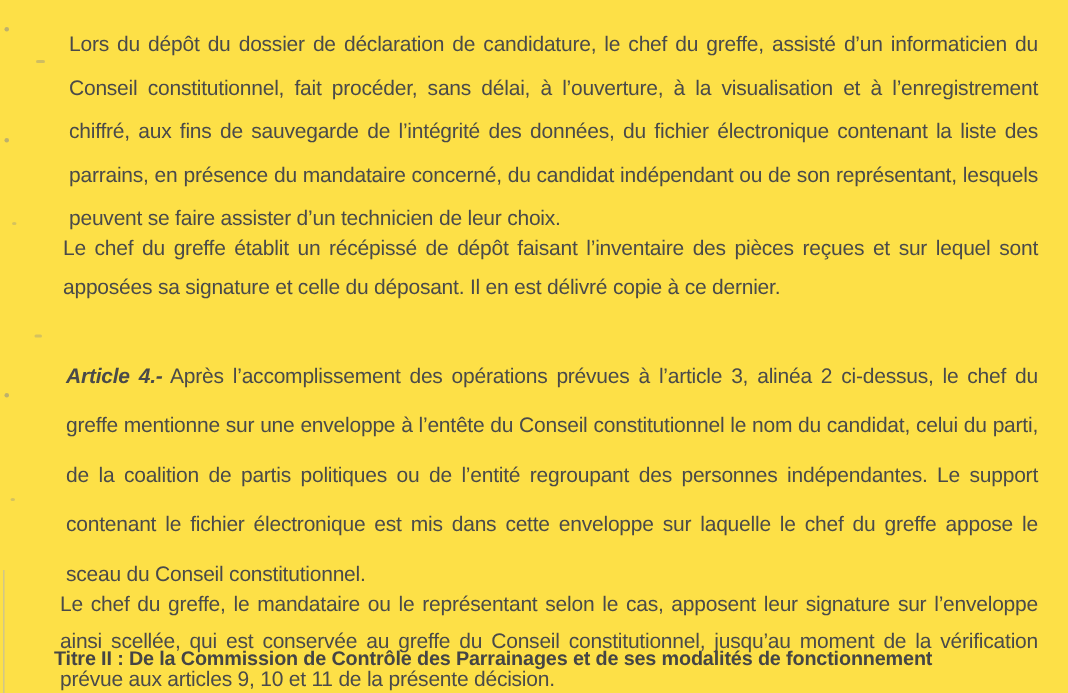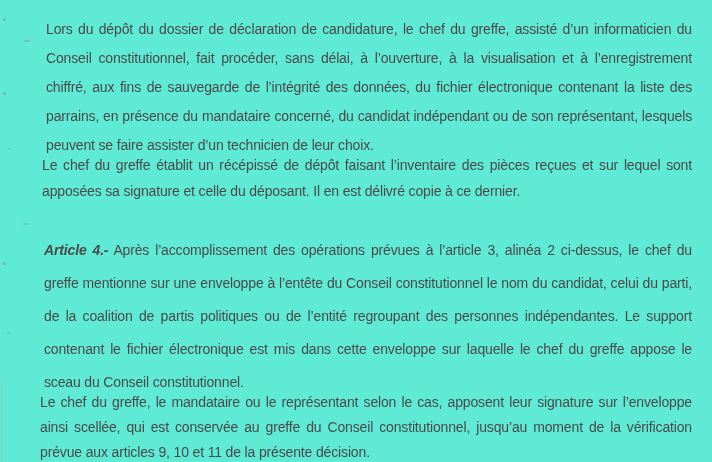--- a/index.html
+++ b/index.html
@@ -3,21 +3,21 @@
 <meta charset="utf-8">
 <style>
   html, body {
     margin: 0;
     padding: 0;
   }
   .page {
     position: relative;
     width: 712px;
     height: 462px;
-    background: #5eead4;
+    background: #fde047;
     overflow: hidden;
     font-family: "Liberation Sans", "DejaVu Sans", sans-serif;
     color: #4a4a4a;
     filter: blur(0.2px);
   }
   .para {
     position: absolute;
     text-align: justify;
     font-size: 14px;
     letter-spacing: -0.15px;
@@ -77,20 +77,21 @@
 
   <p class="para para-2">Le chef du greffe établit un récépissé de dépôt faisant l’inventaire des pièces reçues et sur lequel sont apposées sa signature et celle du déposant. Il en est délivré copie à ce dernier.</p>
 
 
   <p class="para para-4">
     <span class="article-lead">Article 4.-</span><span>Après l’accomplissement des opérations prévues à l’article 3, alinéa 2 ci-dessus, le chef du greffe mentionne sur une enveloppe à l’entête du Conseil constitutionnel le nom du candidat, celui du parti, de la coalition de partis politiques ou de l’entité regroupant des personnes indépendantes. Le support contenant le fichier électronique est mis dans cette enveloppe sur laquelle le chef du greffe appose le sceau du Conseil constitutionnel.</span>
   </p>
 
   <p class="para para-5">Le chef du greffe, le mandataire ou le représentant selon le cas, apposent leur signature sur l’enveloppe ainsi scellée, qui est conservée au greffe du Conseil constitutionnel, jusqu’au moment de la vérification prévue aux articles 9, 10 et 11 de la présente décision.</p>
 
+  <div class="heading-title">Titre II : De la Commission de Contrôle des Parrainages et de ses modalités de fonctionnement</div>
 
   <div class="speckle sp1"></div>
   <div class="speckle sp2"></div>
   <div class="speckle sp3"></div>
   <div class="speckle sp4"></div>
   <div class="speckle sp5"></div>
   <div class="speckle sp6"></div>
   <div class="speckle sp7"></div>
   <div class="edge-line"></div>
 

